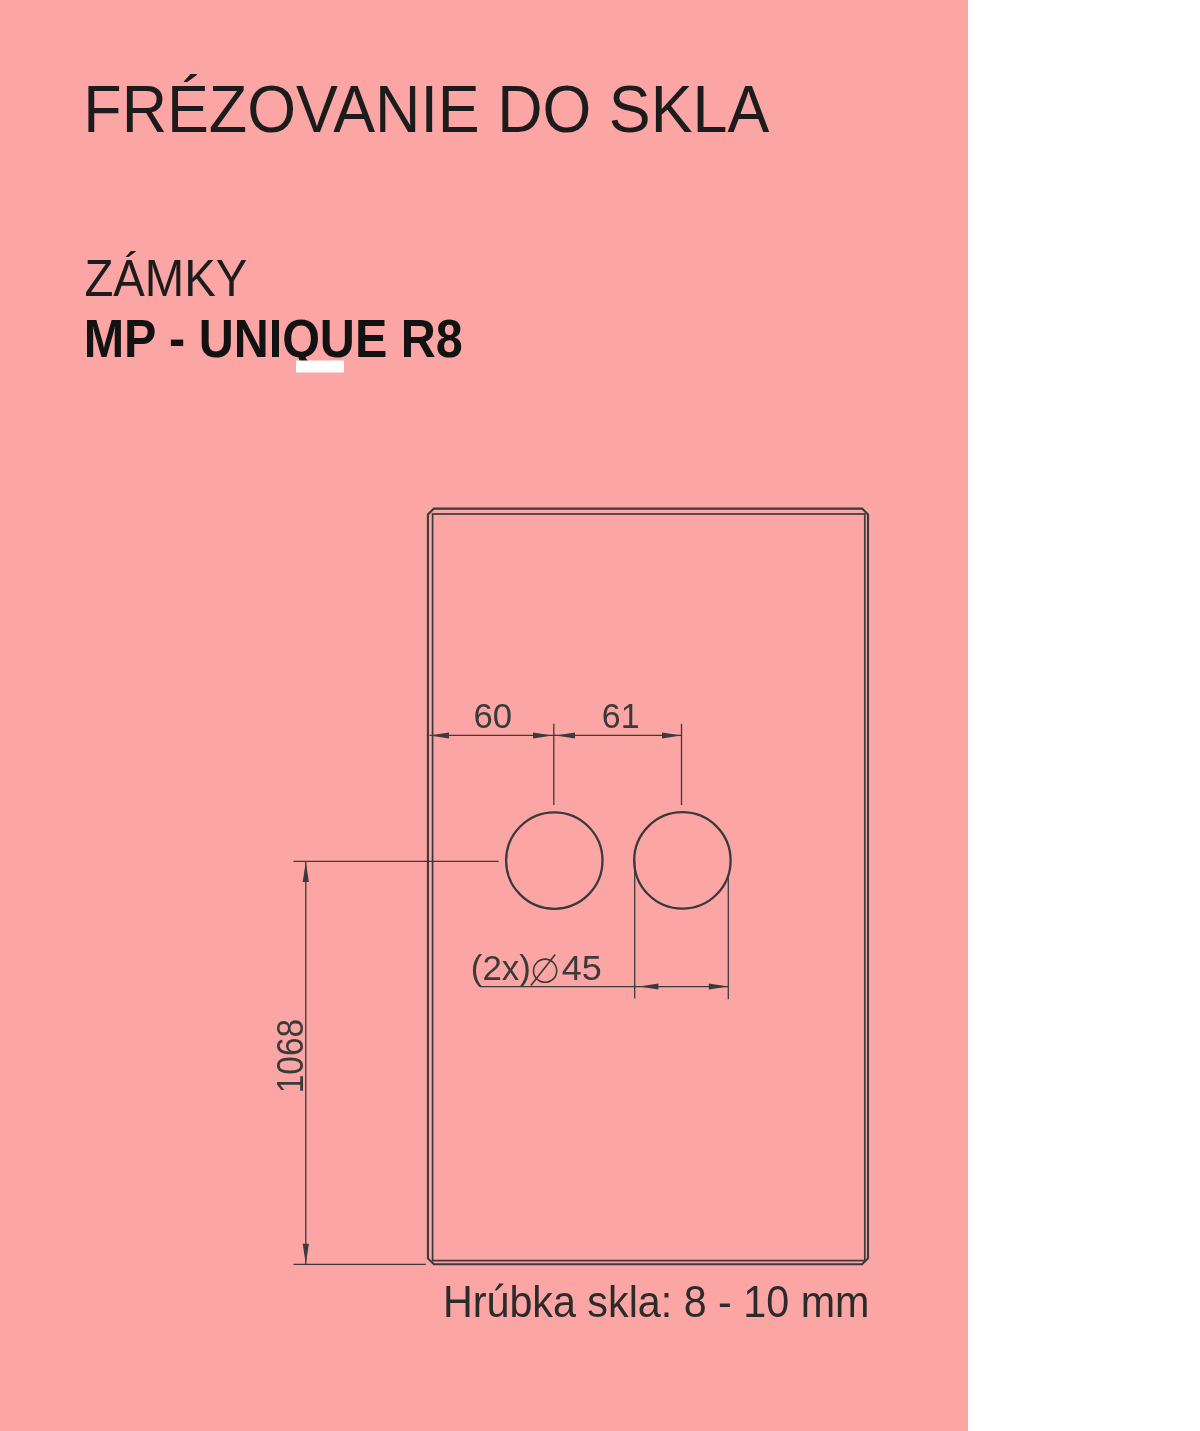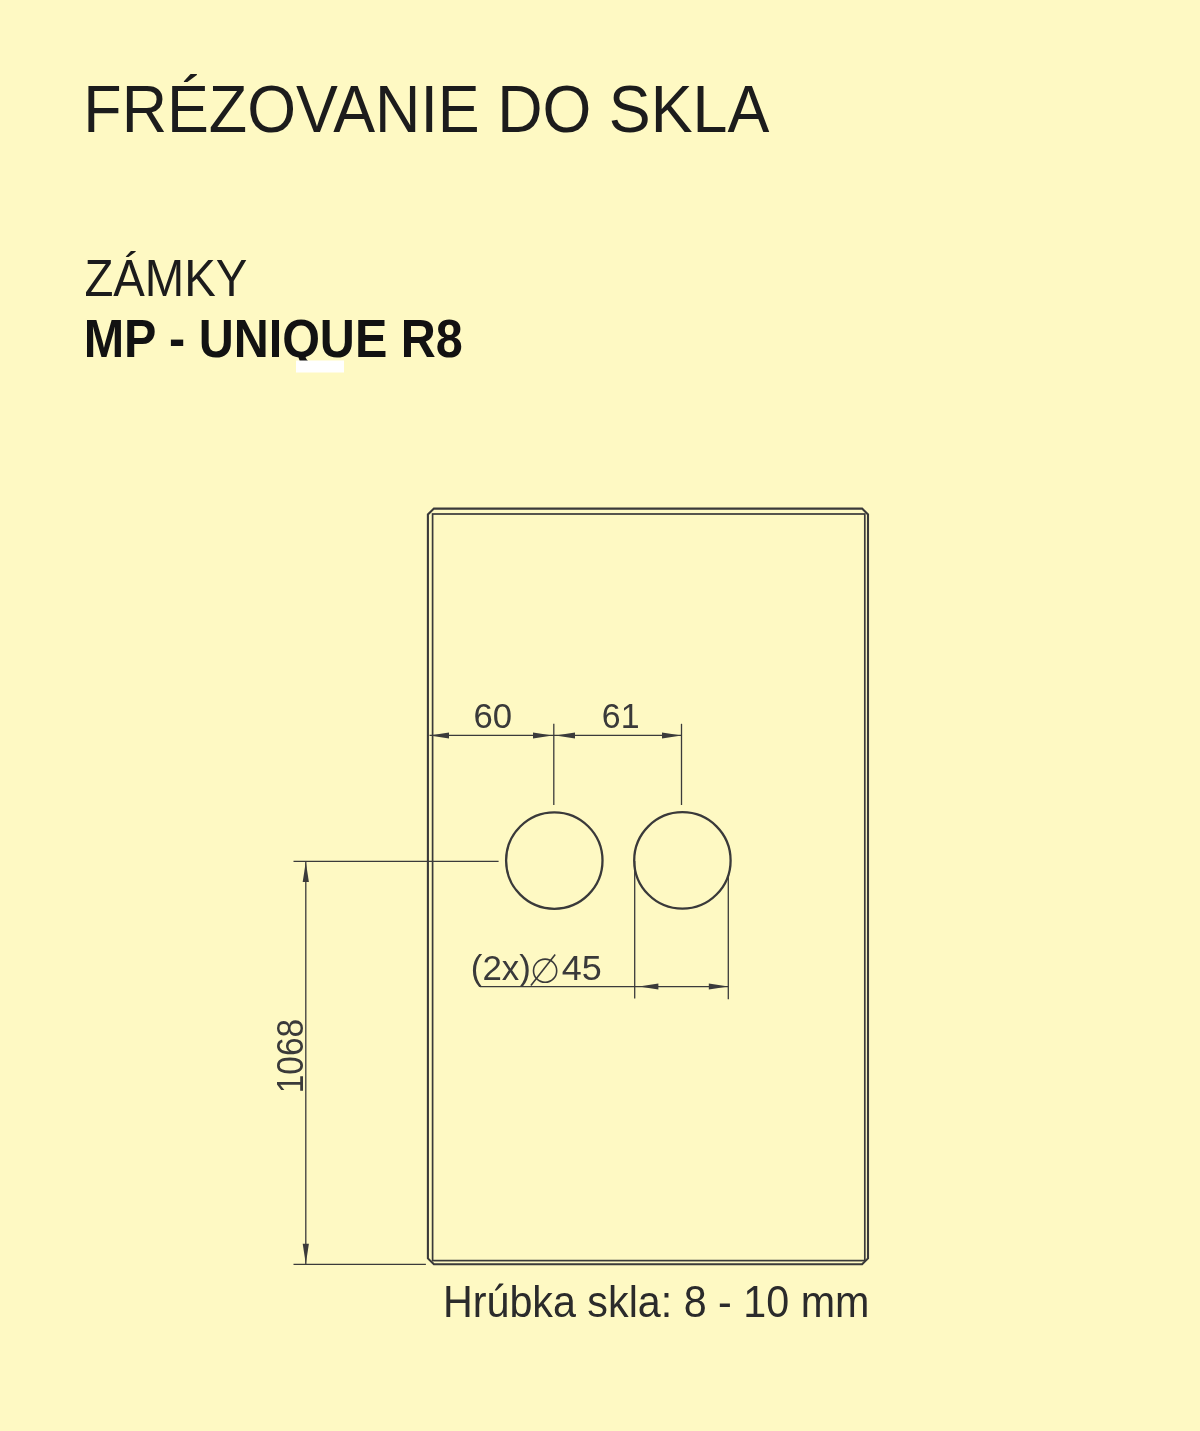--- a/index.html
+++ b/index.html
@@ -1,16 +1,16 @@
 <!DOCTYPE html>
 <html><head>
 <meta charset="utf-8">
 <style>
   html,body{margin:0;padding:0;background:#ffffff;}
-  .page{position:relative;width:1200px;height:1431px;background:#fef9c3;overflow:hidden;}
+  .page{position:relative;width:968px;height:1431px;background:#fca5a5;overflow:hidden;}
   svg text{font-family:"Liberation Sans", sans-serif;}
 </style>
 </head>
 <body>
 <div class="page">
 <svg style="filter:opacity(0.999)" width="1200" height="1431" viewBox="0 0 1200 1431" xmlns="http://www.w3.org/2000/svg">
 
   <text x="83.3" y="131.5" font-size="66" fill="#1c1c1c" textLength="686" lengthAdjust="spacingAndGlyphs">FRÉZOVANIE DO SKLA</text>
 
   <text x="84.4" y="296.3" font-size="51.5" fill="#1c1c1c" textLength="163" lengthAdjust="spacingAndGlyphs">ZÁMKY</text>

